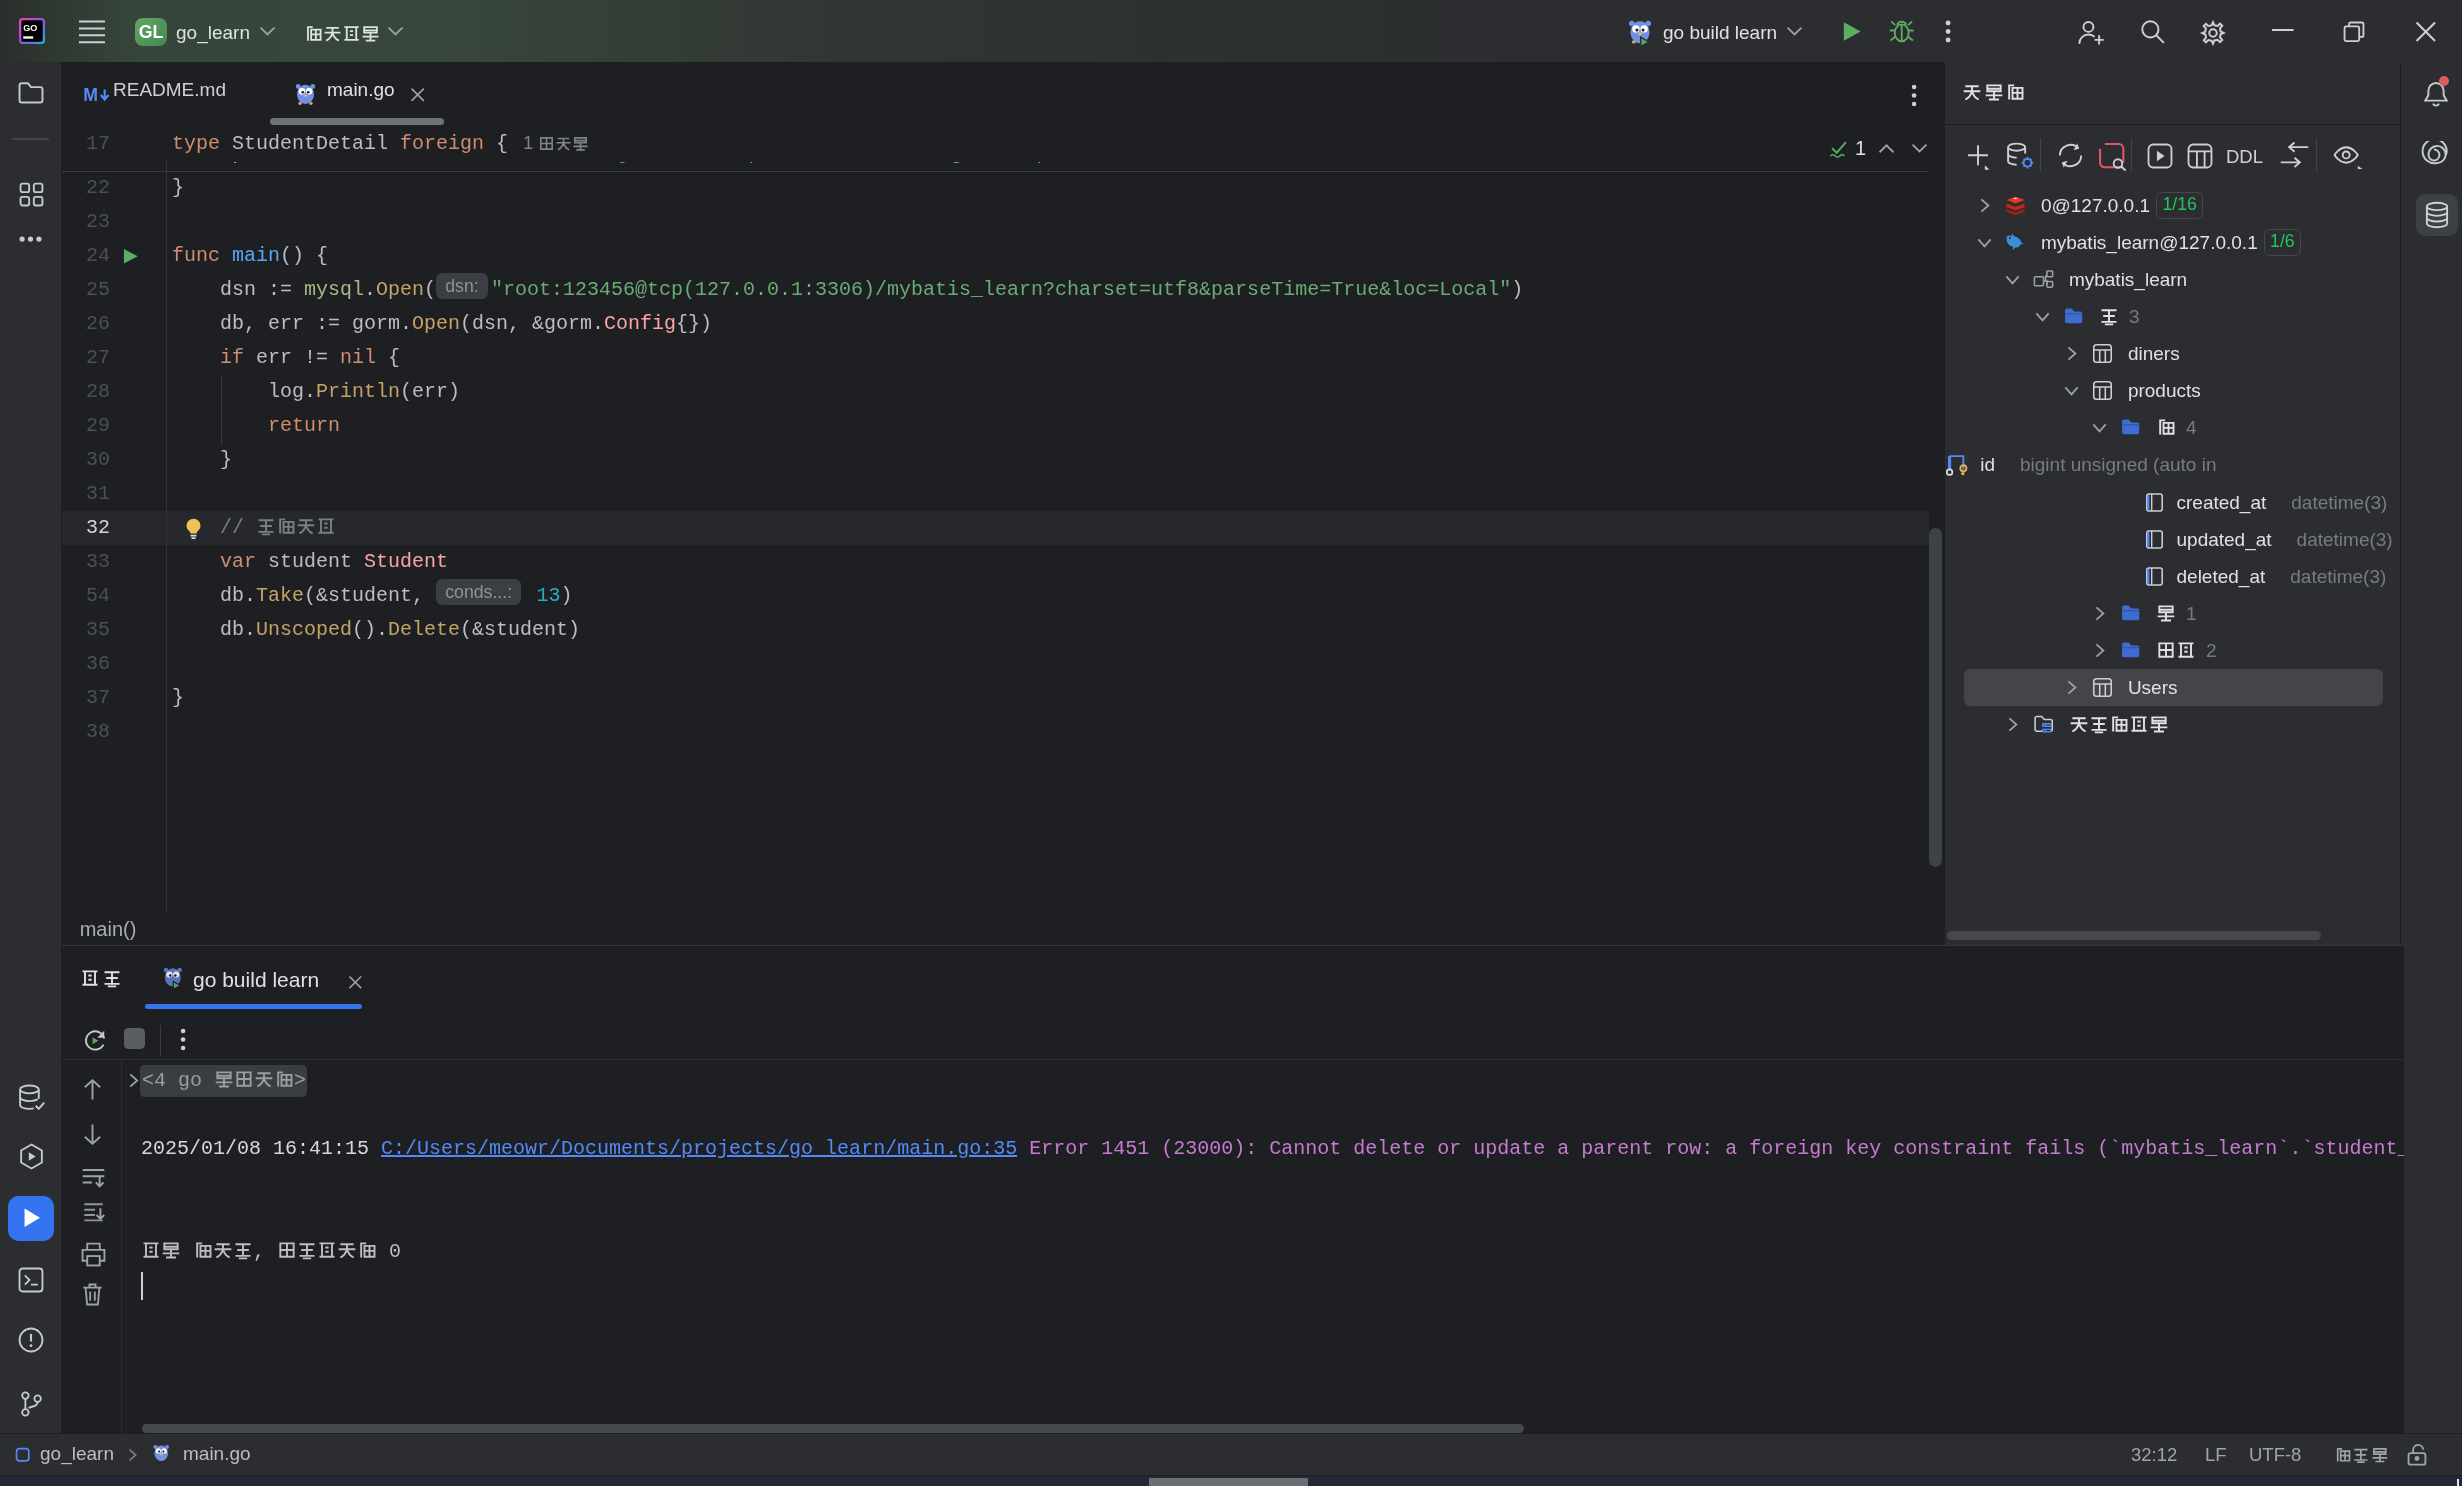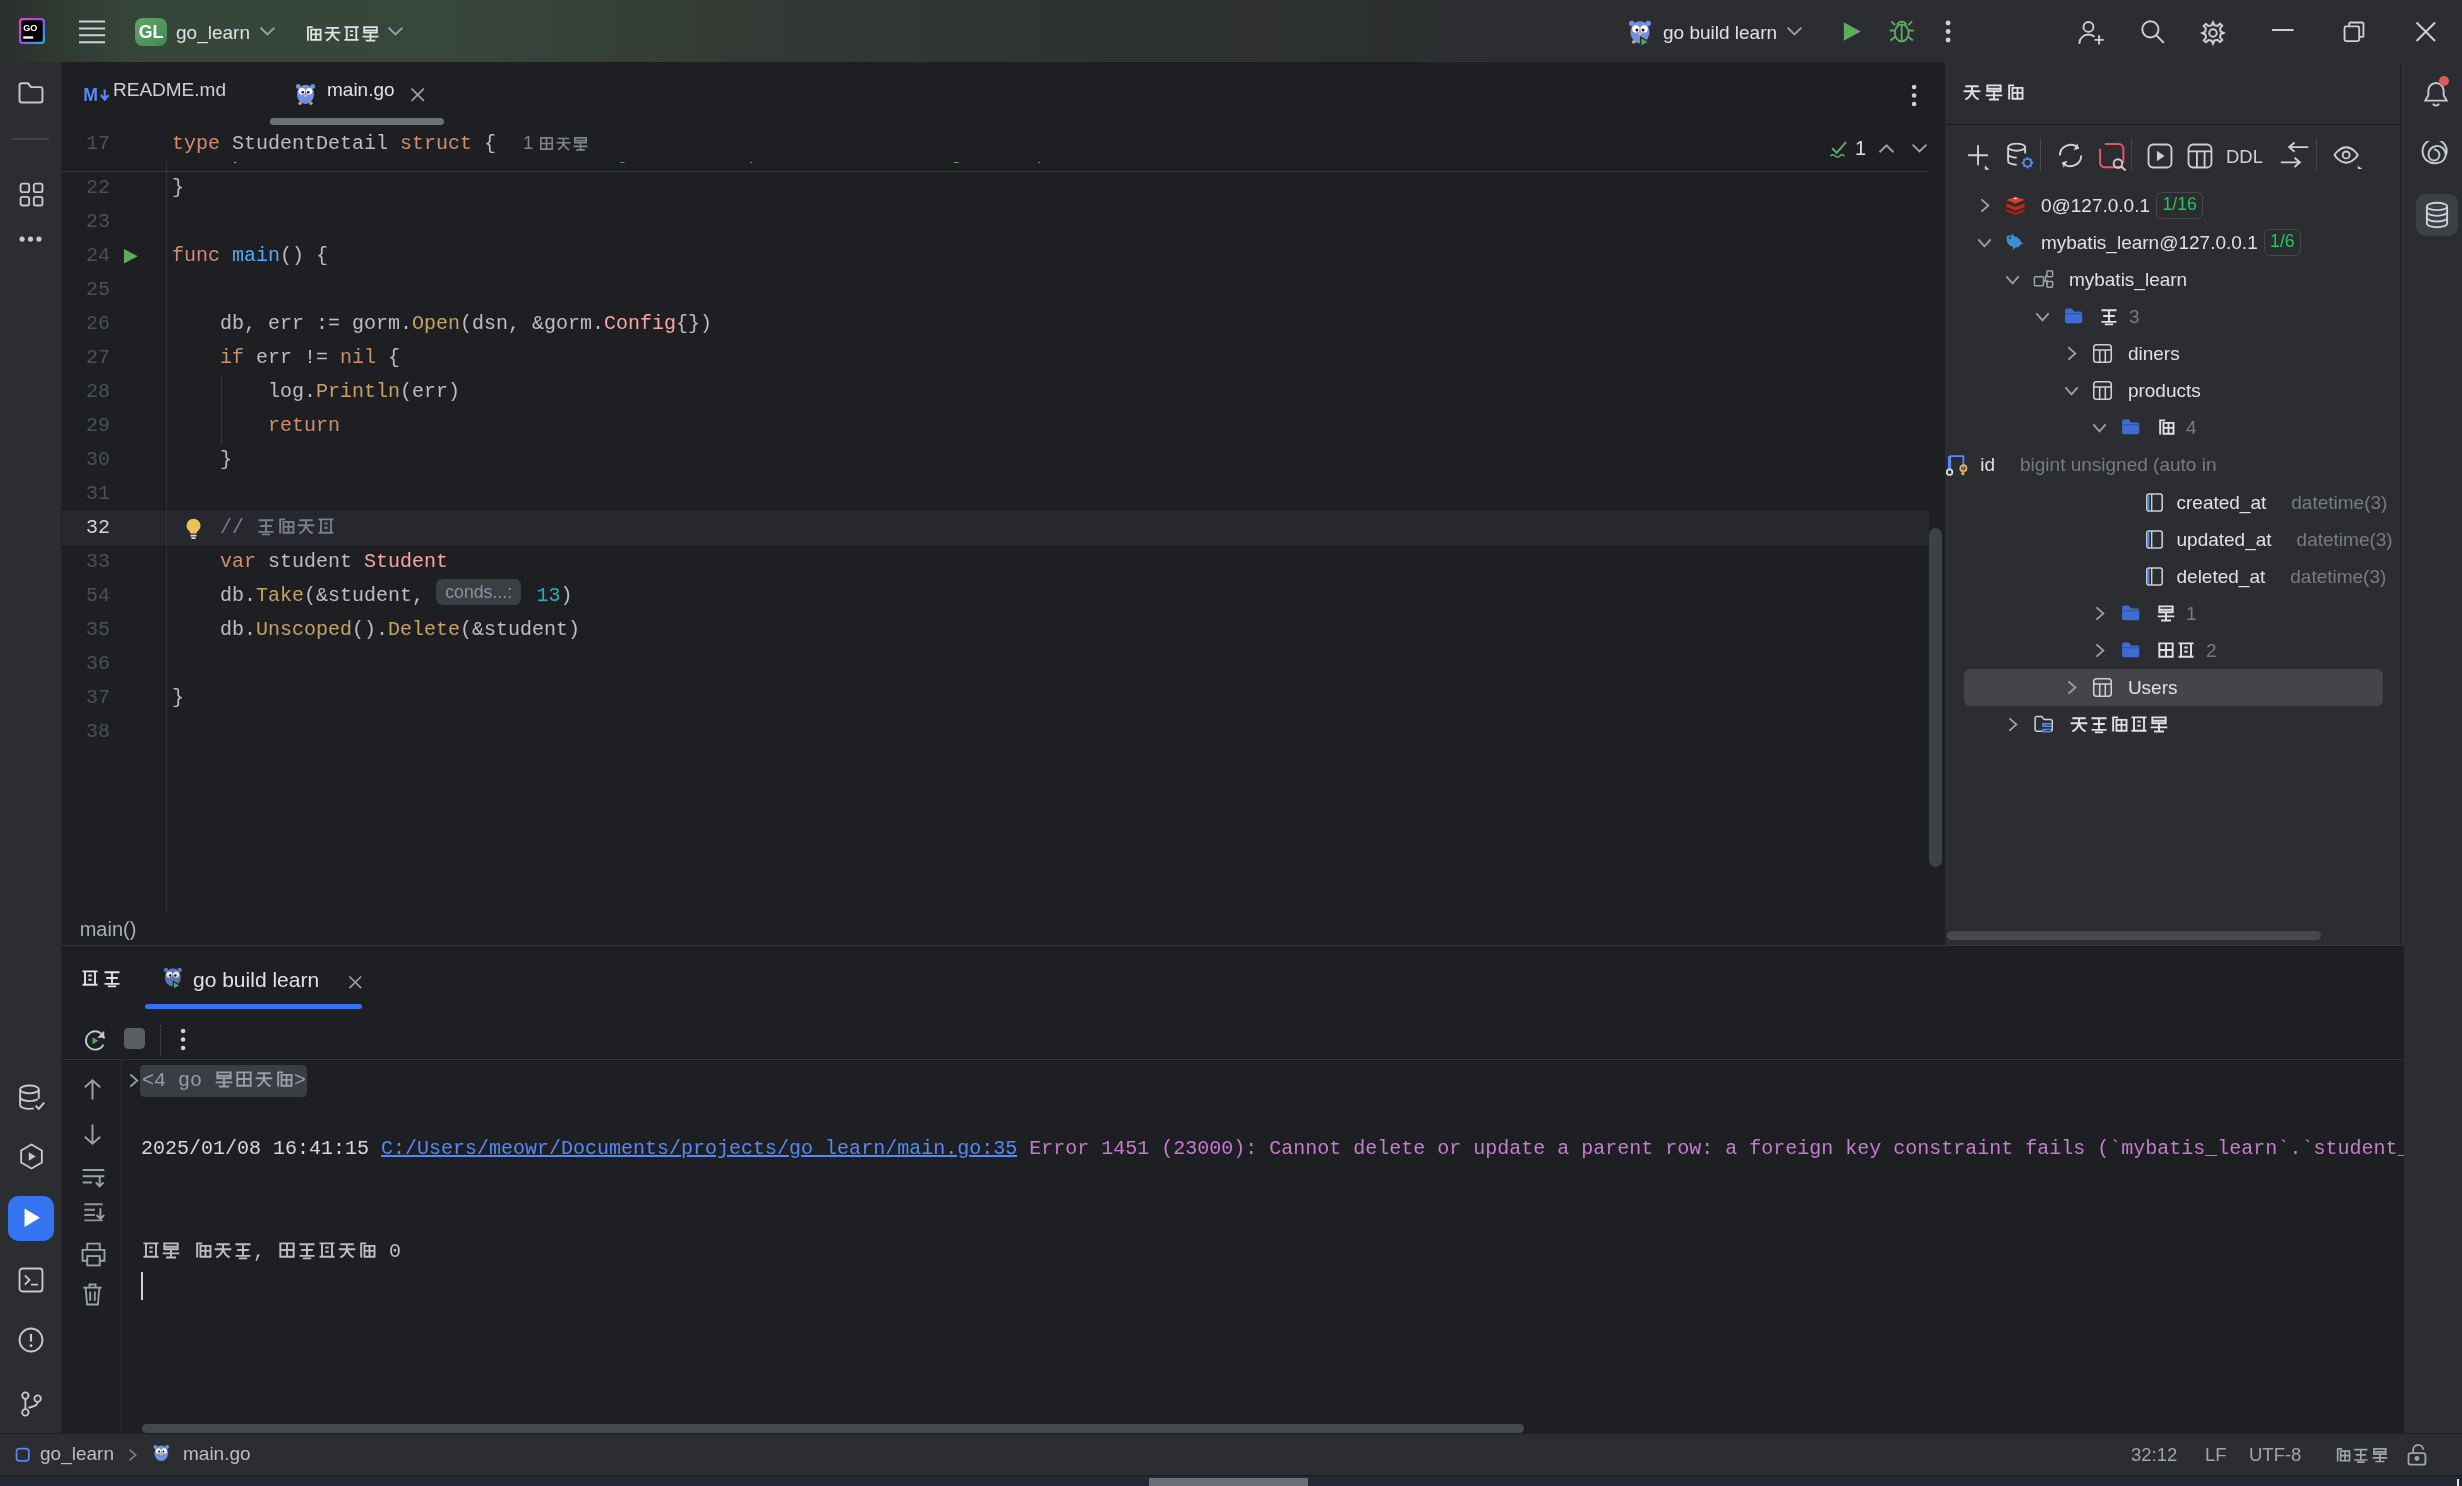--- a/index.html
+++ b/index.html
@@ -351,20 +351,21 @@
     </svg>
 
   <svg class="ic abs" style="left:121px;top:391px" width="21" height="21" viewBox="0 0 27 27">
     <path d="M13.5 1a9 9 0 0 1 9 9c0 3.4-1.9 5.2-3.4 6.8-1 1-1.6 1.8-1.6 3.2h-8c0-1.4-.6-2.2-1.6-3.2C6.4 15.2 4.5 13.4 4.5 10a9 9 0 0 1 9-9z" fill="#ecc257"></path>
     <rect x="9.5" y="21.5" width="8" height="2.4" rx="1.2" fill="#d9d9d9"></rect>
     <rect x="10.5" y="24.6" width="6" height="2.4" rx="1.2" fill="#d9d9d9"></rect>
   </svg>
 
   <div class="cl" style="top:44px">}</div>
   <div class="cl" style="top:112px"><span class="k">func</span> <span class="fd">main</span>() {</div>
+  <div class="cl" style="top:146px">    dsn := <span class="mys">mysql</span>.<span class="fc">Open</span>(<span class="inlay">dsn:</span><span class="s">"root:123456@tcp(127.0.0.1:3306)/mybatis_learn?charset=utf8&amp;parseTime=True&amp;loc=Local"</span>)</div>
   <div class="cl" style="top:180px">    db, err := gorm.<span class="fc">Open</span>(dsn, &amp;gorm.<span class="ty">Config</span>{})</div>
   <div class="cl" style="top:214px">    <span class="k">if</span> err != <span class="k">nil</span> {</div>
   <div class="cl" style="top:248px">        log.<span class="fc">Println</span>(err)</div>
   <div class="cl" style="top:282px">        <span class="k">return</span></div>
   <div class="cl" style="top:316px">    }</div>
   <div class="cl cm" style="top:384px">    // <svg class="cj" width="20" height="20" viewBox="0 0 26 26">
         <use href="#c4"></use>
       </svg><svg class="cj" width="20" height="20" viewBox="0 0 26 26">
         <use href="#c3"></use>
       </svg><svg class="cj" width="20" height="20" viewBox="0 0 26 26">
@@ -376,21 +377,21 @@
   <div class="cl" style="top:452px">    db.<span class="fc">Take</span>(&amp;student, <span class="inlay">conds...:</span> <span class="n">13</span>)</div>
   <div class="cl" style="top:486px">    db.<span class="fc">Unscoped</span>().<span class="fc">Delete</span>(&amp;student)</div>
   <div class="cl" style="top:554px">}</div>
 
   <div class="abs" style="left:105px;top:35px;width:1763px;height:8.5px;overflow:hidden">
     <div class="cl" style="left:5.4px;top:-25.4px">    UpdatedAt    time.Time          <span class="s">`gorm:"autoUpdateTime:milli" json:"updated_at"`</span></div>
   </div>
 
   <div class="abs" style="left:0;top:0;width:1867px;height:34px;background:#1e1f22">
     <div class="ln" style="top:0">17</div>
-    <div class="cl" style="top:0"><span class="k">type</span> StudentDetail <span class="k">struct</span> {</div>
+    <div class="cl" style="top:0"><span class="k">type</span> StudentDetail <span class="k">foreign</span> {</div>
     <div class="abs" style="left:461px;top:5.4px;font-size:18.5px;color:#7f838a">1 <svg class="cj" width="17" height="17" viewBox="0 0 22 22">
           <use href="#c5"></use>
         </svg><svg class="cj" width="17" height="17" viewBox="0 0 22 22">
           <use href="#c1"></use>
         </svg><svg class="cj" width="17" height="17" viewBox="0 0 22 22">
           <use href="#c2"></use>
         </svg></div>
   </div>
   <div class="abs" style="left:0;top:44px;width:1867px;height:1.2px;background:#3a3d42"></div>
 

